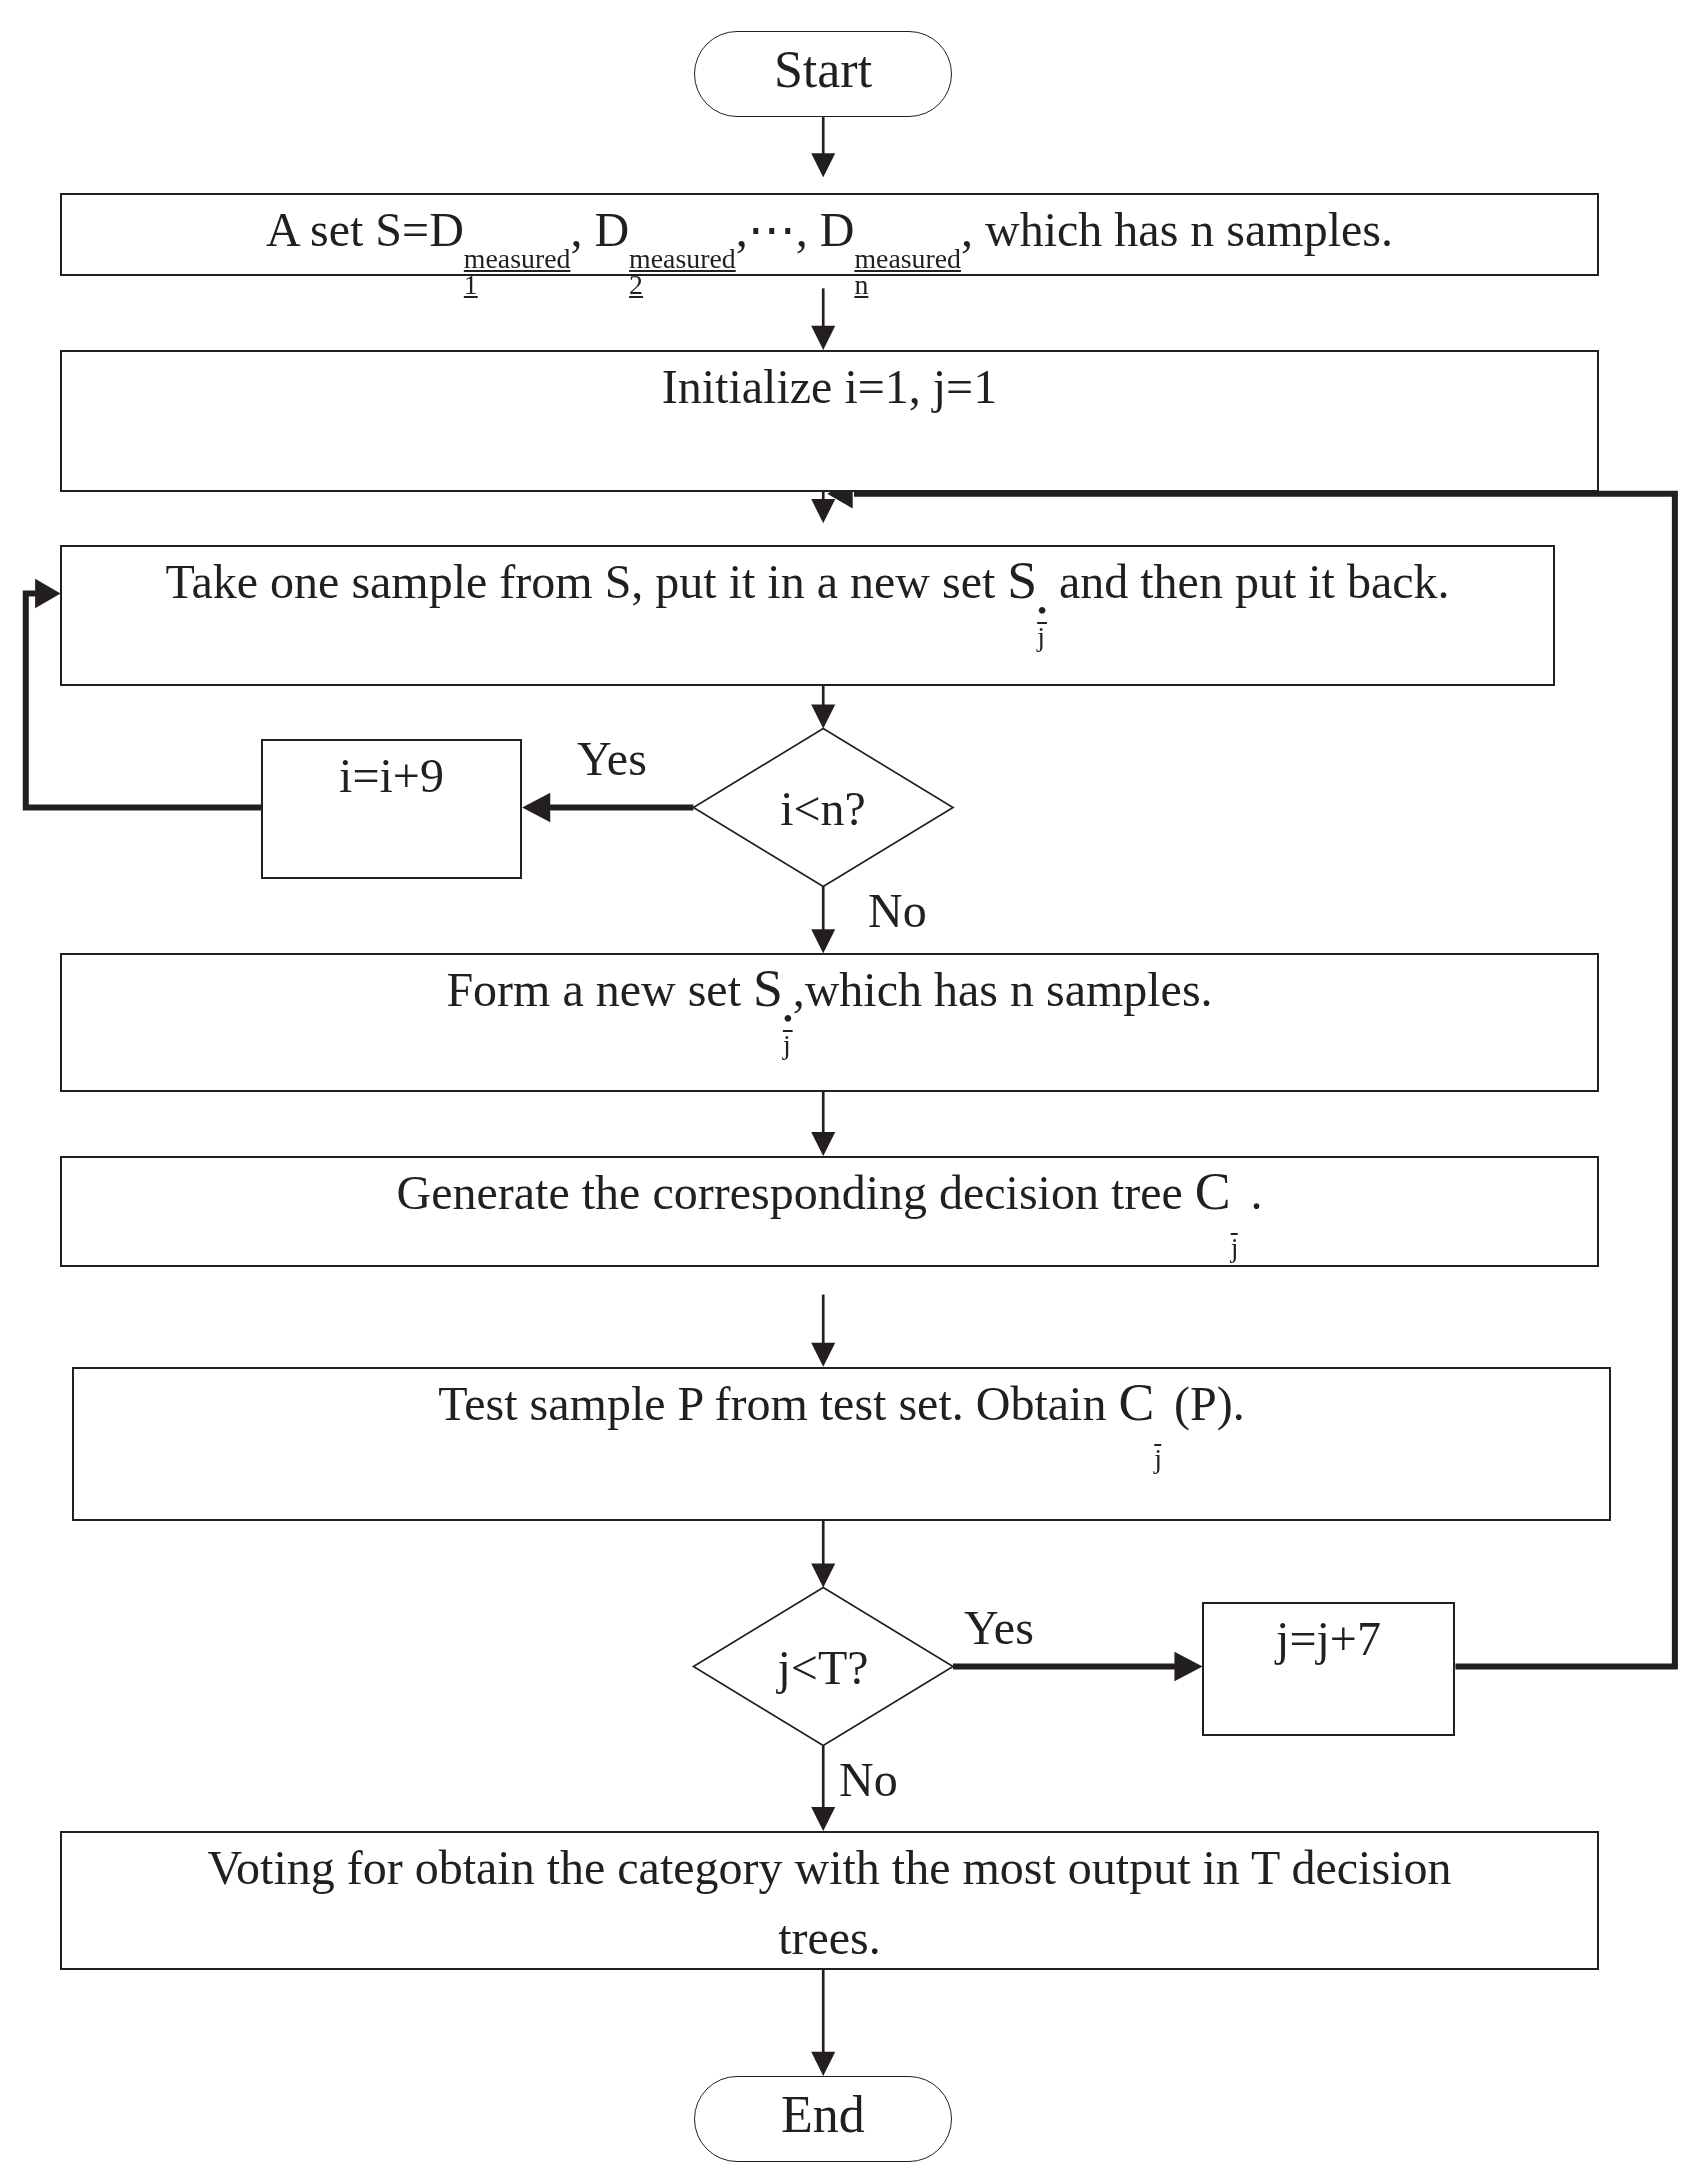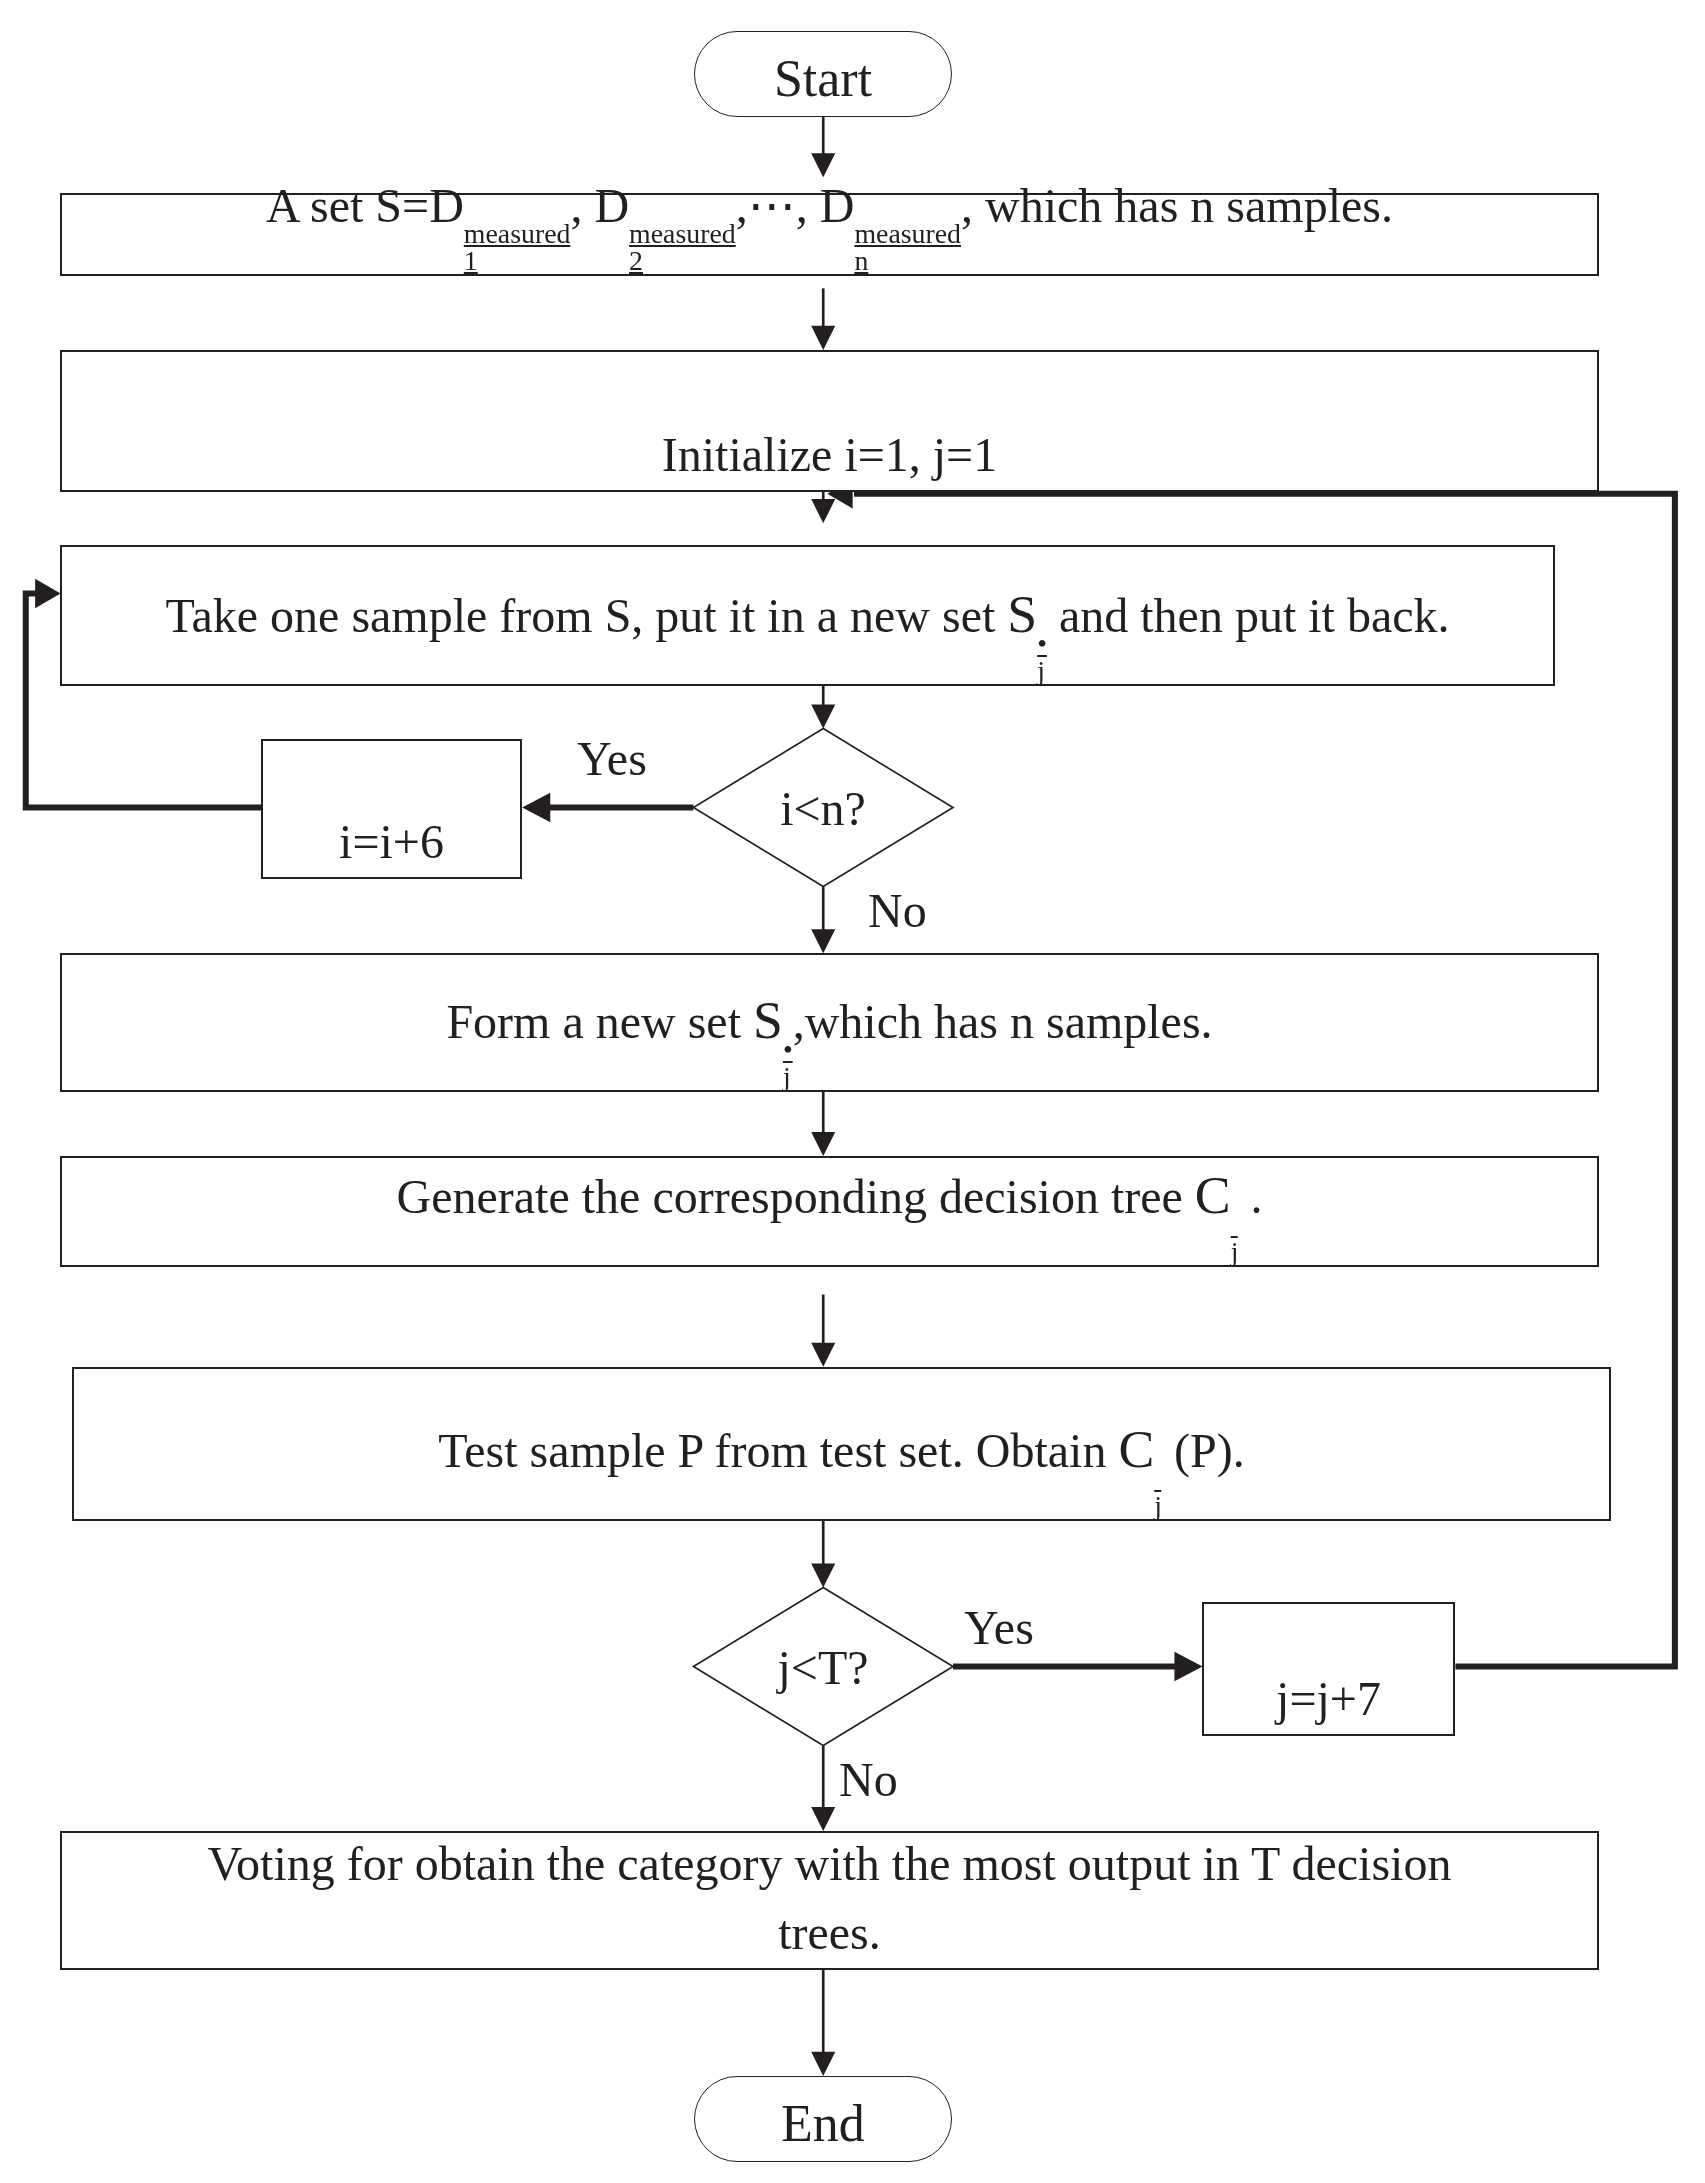--- a/index.html
+++ b/index.html
@@ -11,21 +11,21 @@
     color:var(--ink);
     font-family:"Liberation Serif","DejaVu Serif",serif;
     overflow:hidden;
   }
   .layer{ position:absolute; left:0; top:0; }
   
   .node{
     position:absolute;
     background:var(--bg);
     border:2px solid var(--ink);
-    display:flex; align-items:flex-end; justify-content:center;
+    display:flex; align-items:flex-start; justify-content:center;
     text-align:center;
     font-size:48px; line-height:1.45;
     padding:0 37px;
     z-index:2;
   }
   .terminator{
     border-width:1.3px;
     border-radius:47px;
     font-size:52px;
     padding:0;
@@ -129,21 +129,21 @@
 </div>
 
 <div class="node" style="left:60px;top:545px;width:1495px;height:141px">
   <span>Take one sample from S, put it in a new set <span class="bse">S</span><span class="ss">
         <span class="sp">•</span>
         <span class="sb">j</span>
       </span> and then put it back.</span>
 </div>
 
 <div class="node" style="left:261px;top:739px;width:261px;height:140px">
-  <span>i=i+6</span>
+  <span>i=i+9</span>
 </div>
 
 <div class="dlabel" style="left:693px;top:729px;width:260px;height:158px">i&lt;n?</div>
 
 <div class="node" style="left:60px;top:953px;width:1539px;height:139px">
   <span>Form a new set <span class="bse">S</span><span class="ss">
         <span class="sp">•</span>
         <span class="sb">j</span>
       </span>,which has n samples.</span>
 </div>

